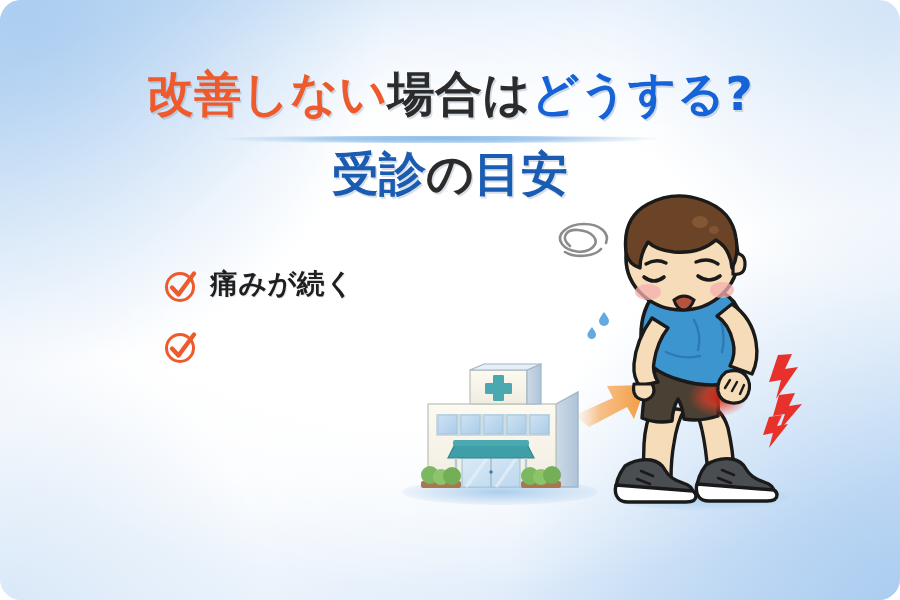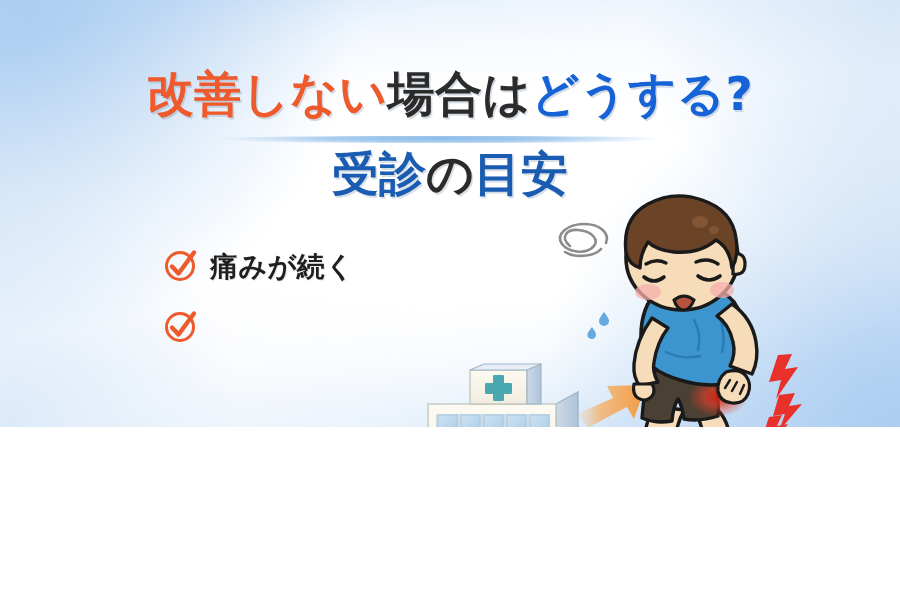--- a/index.html
+++ b/index.html
@@ -2,24 +2,25 @@
 <html><head>
 <meta charset="utf-8">
 <style>
   * { margin:0; padding:0; box-sizing:border-box; }
   html,body { width:900px; height:600px; overflow:hidden; }
   body {
     font-family:"DejaVu Sans","Liberation Sans",sans-serif;
     background:#ffffff;
   }
   #stage {
-    position:relative; width:900px; height:427px; overflow:hidden;
+    position:relative; width:900px; height:600px; overflow:hidden;
     background:
       radial-gradient(ellipse 78% 62% at 50% 46%, #ffffff 0%, #ffffff 40%, rgba(255,255,255,0.55) 62%, rgba(255,255,255,0) 84%),
       linear-gradient(160deg, #c3dbf4 0%, #e2eefb 22%, #fbfcfe 46%, #f7fafd 60%, #e4effb 82%, #c6dcf4 100%);
+    border-radius: 21px;
   }
   #stage:before {
     content:""; position:absolute; inset:0;
     background:
       radial-gradient(circle at 3% 2%, rgba(168,203,240,.85) 0%, rgba(168,203,240,0) 34%),
       radial-gradient(circle at 99% 99%, rgba(168,203,240,.85) 0%, rgba(168,203,240,0) 36%),
       radial-gradient(circle at 99% 1%, rgba(186,214,243,.55) 0%, rgba(186,214,243,0) 26%),
       radial-gradient(circle at 1% 99%, rgba(186,214,243,.45) 0%, rgba(186,214,243,0) 24%);
     pointer-events:none;
   }
@@ -42,21 +43,21 @@
     border-radius:50%;
   }
   .title-line2 {
     position:absolute; left:0; top:148px; width:900px; text-align:center;
     font-size:47px; font-weight:700; line-height:1.1; white-space:nowrap;
     text-shadow:1.5px 1.5px 0 rgba(120,140,165,.28);
   }
 
   
   .checklist { position:absolute; left:163px; top:248px; }
-  .check-item { display:flex; align-items:flex-start; height:55px; margin-bottom:6px; }
+  .check-item { display:flex; align-items:flex-end; height:55px; margin-bottom:6px; }
   .check-icon { width:34px; height:34px; position:relative; flex:0 0 34px; margin-right:13px; }
   .check-icon svg { display:block; width:34px; height:34px; overflow:visible; }
   .check-label {
     font-size:28px; font-weight:700; color:#1f1f1f; letter-spacing:0.5px;
     text-shadow:1px 1px 0 rgba(140,150,165,.22);
     white-space:nowrap;
   }
 
   
   .art { position:absolute; left:0; top:0; width:900px; height:600px; pointer-events:none; }

